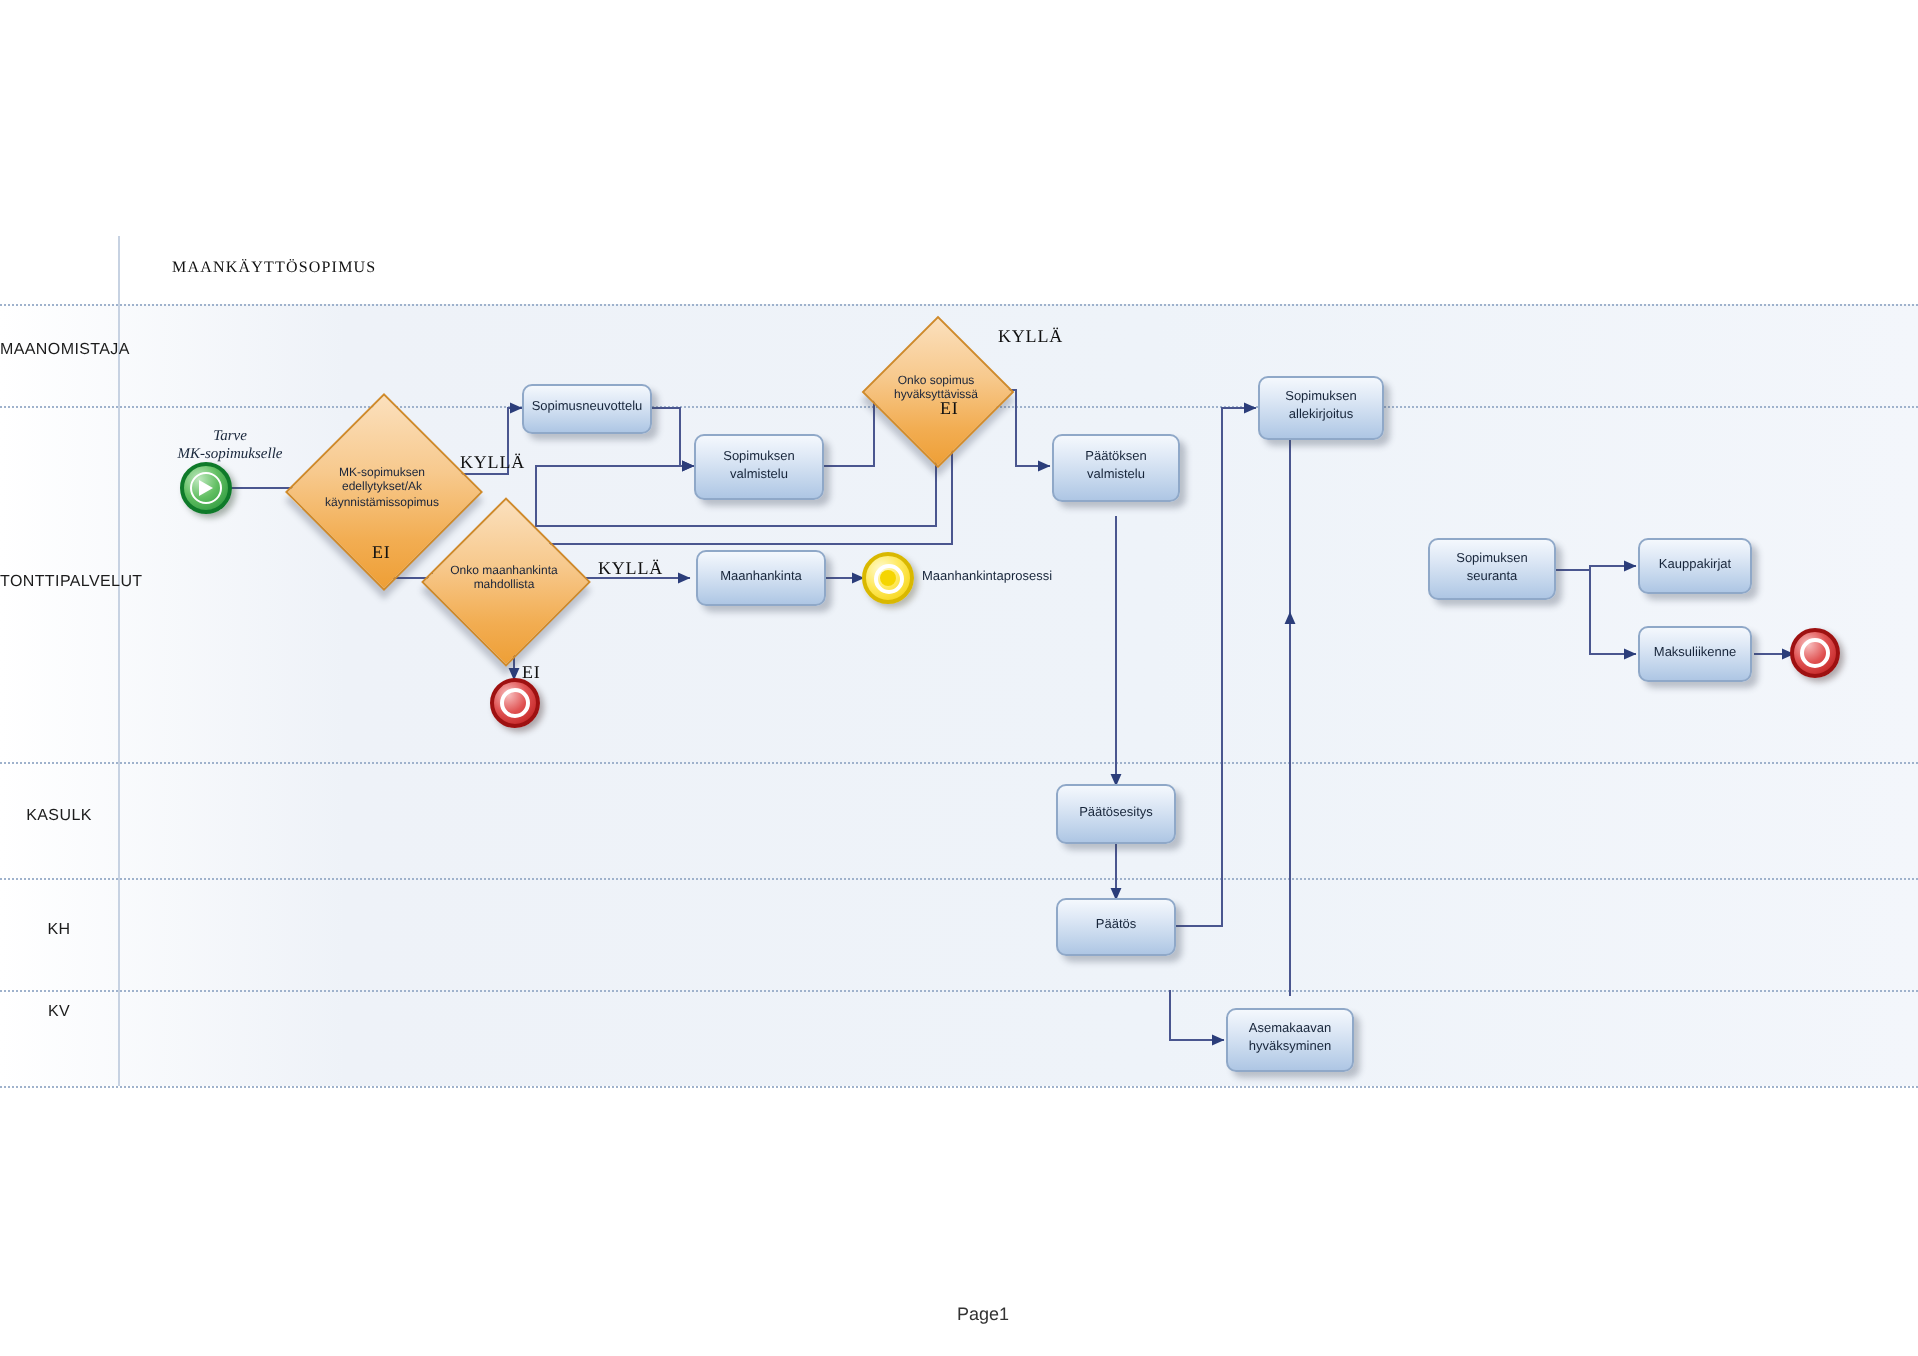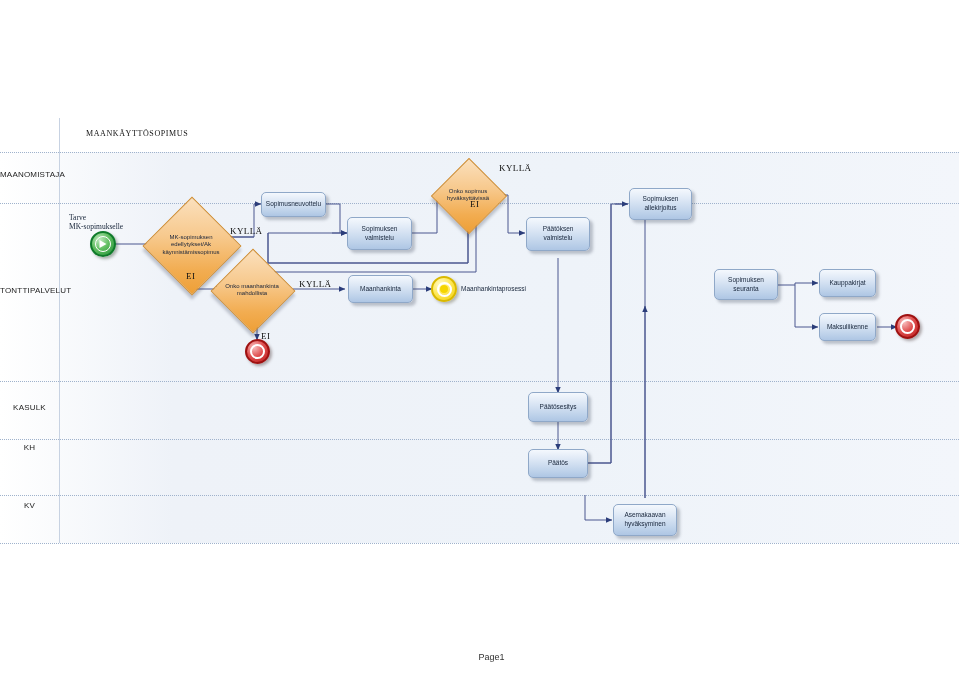--- a/index.html
+++ b/index.html
@@ -94,21 +94,21 @@
     <div class="lane-sep" style="top:263px;"></div>
     <div class="lane-sep" style="top:321px;"></div>
     <div class="lane-sep" style="top:377px;"></div>
     <div class="lane-sep" style="top:425px;"></div>
 
     <div class="lane-col-divider" style="left:59px;"></div>
 
     <div class="lane-label" style="top:52px;">MAANOMISTAJA</div>
     <div class="lane-label" style="top:168px;">TONTTIPALVELUT</div>
     <div class="lane-label" style="top:285px;">KASULK</div>
-    <div class="lane-label" style="top:325px;">KH</div>
+    <div class="lane-label" style="top:342px;">KH</div>
     <div class="lane-label" style="top:383px;">KV</div>
   </div>
 
   <div class="diagram-title" style="left:86px;top:129px;">MAANKÄYTTÖSOPIMUS</div>
 
   <svg id="wires" viewBox="0 0 959 678" xmlns="http://www.w3.org/2000/svg">
     <defs>
       <marker id="ah" markerWidth="7" markerHeight="7" refX="6.2" refY="3.2" orient="auto" markerUnits="userSpaceOnUse">
         <path d="M0,0.4 L6.4,3.2 L0,6.0 z" fill="#2b3d7a"></path>
       </marker>
@@ -170,22 +170,22 @@
       <path d="M226,237 L254,237"></path>
       <path d="M476,206 L476,272 L261,272"></path>
       <path d="M692,204 L705,204 L705,660" stroke="none"></path>
     </g>
 
     <g stroke="#4a568f" stroke-width="1" fill="none" marker-end="url(#ah)">
       <path d="M261,272 L261,278"></path>
     </g>
   </svg>
 
-  <div class="elab" style="left:69px;top:213px;width:92px;text-align:left;
-       font-family:'Liberation Serif',serif;font-size:7.5px;line-height:1.25;">Tarve<br>MK-sopimukselle</div>
+  <div class="elab" style="left:69px;top:213px;width:92px;text-align:center;
+       font-family:'Liberation Serif',serif;font-size:7.5px;line-height:1.25;font-style:italic;">Tarve<br>MK-sopimukselle</div>
 
   <div class="ev ev-start" style="left:90px;top:231px;width:26px;height:26px;">
     <span class="ring"></span>
     <span class="tri"></span>
   </div>
 
   <div class="ev ev-end" style="left:245px;top:339px;width:25px;height:25px;">
     <span class="ring"></span>
   </div>
 

